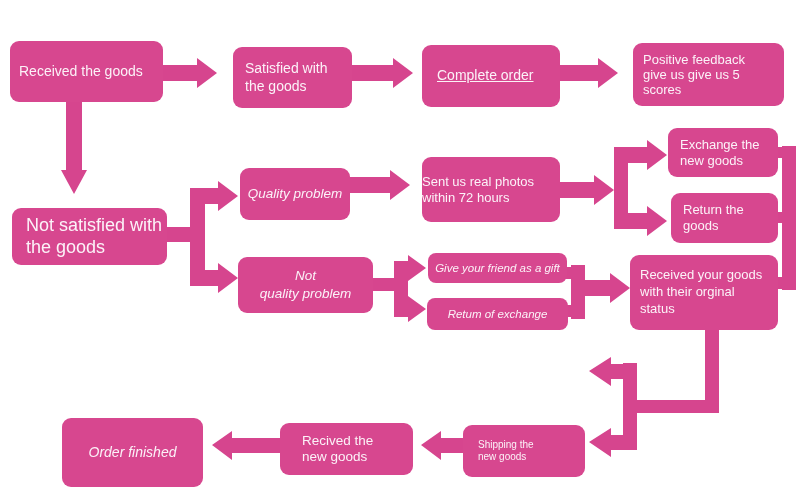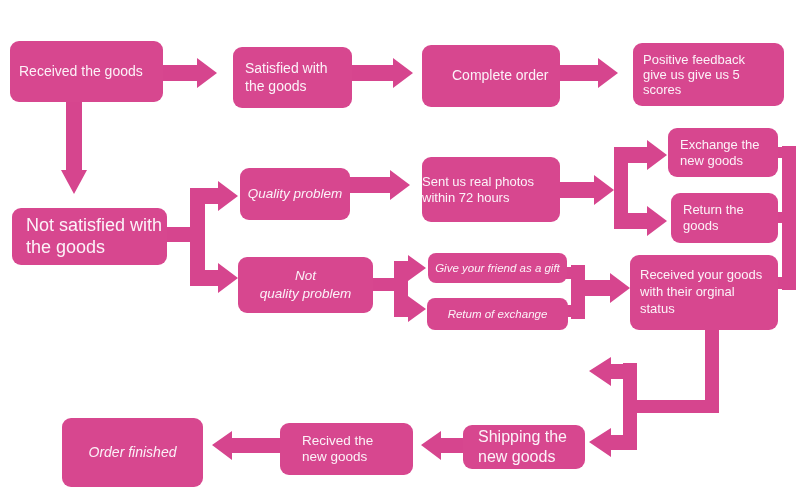--- a/index.html
+++ b/index.html
@@ -112,21 +112,21 @@
 
   <div class="node" style="left:10px;top:41px;width:153px;height:61px;padding-left:9px;font-size:14px;">
     <span class="lbl">Received the goods</span>
   </div>
 
   <div class="node" style="left:233px;top:47px;width:119px;height:61px;padding-left:12px;font-size:14px;">
     <span class="lbl">Satisfied with
 the goods</span>
   </div>
 
-  <div class="node" style="left:422px;top:45px;width:138px;height:62px;padding-left:30px;font-size:14px;">
+  <div class="node" style="left:422px;top:45px;width:138px;height:62px;padding-left:15px;font-size:14px;text-decoration:underline;">
     <span class="lbl">Complete order</span>
   </div>
 
   <div class="node" style="left:633px;top:43px;width:151px;height:63px;padding-left:10px;font-size:13px;line-height:1.18;">
     <span class="lbl">Positive feedback
 give us give us 5
 scores</span>
   </div>
 
   <div class="node" style="left:12px;top:208px;width:155px;height:57px;padding-left:14px;font-size:18px;">
@@ -166,21 +166,21 @@
     <span class="lbl">Retum of exchange</span>
   </div>
 
   <div class="node" style="left:630px;top:255px;width:148px;height:75px;padding-left:10px;font-size:13px;line-height:1.3;">
     <span class="lbl">Received your goods
 with their orginal
 status</span>
   </div>
 
 
-  <div class="node" style="left:463px;top:425px;width:122px;height:44px;padding-left:15px;font-size:16px;">
+  <div class="node" style="left:463px;top:425px;width:122px;height:52px;padding-left:15px;font-size:10px;">
     <span class="lbl">Shipping the
 new goods</span>
   </div>
 
   <div class="node" style="left:280px;top:423px;width:133px;height:52px;padding-left:22px;font-size:13.5px;">
     <span class="lbl">Recived the
 new goods</span>
   </div>
 
   <div class="node center" style="left:62px;top:418px;width:141px;height:69px;font-size:14px;">

